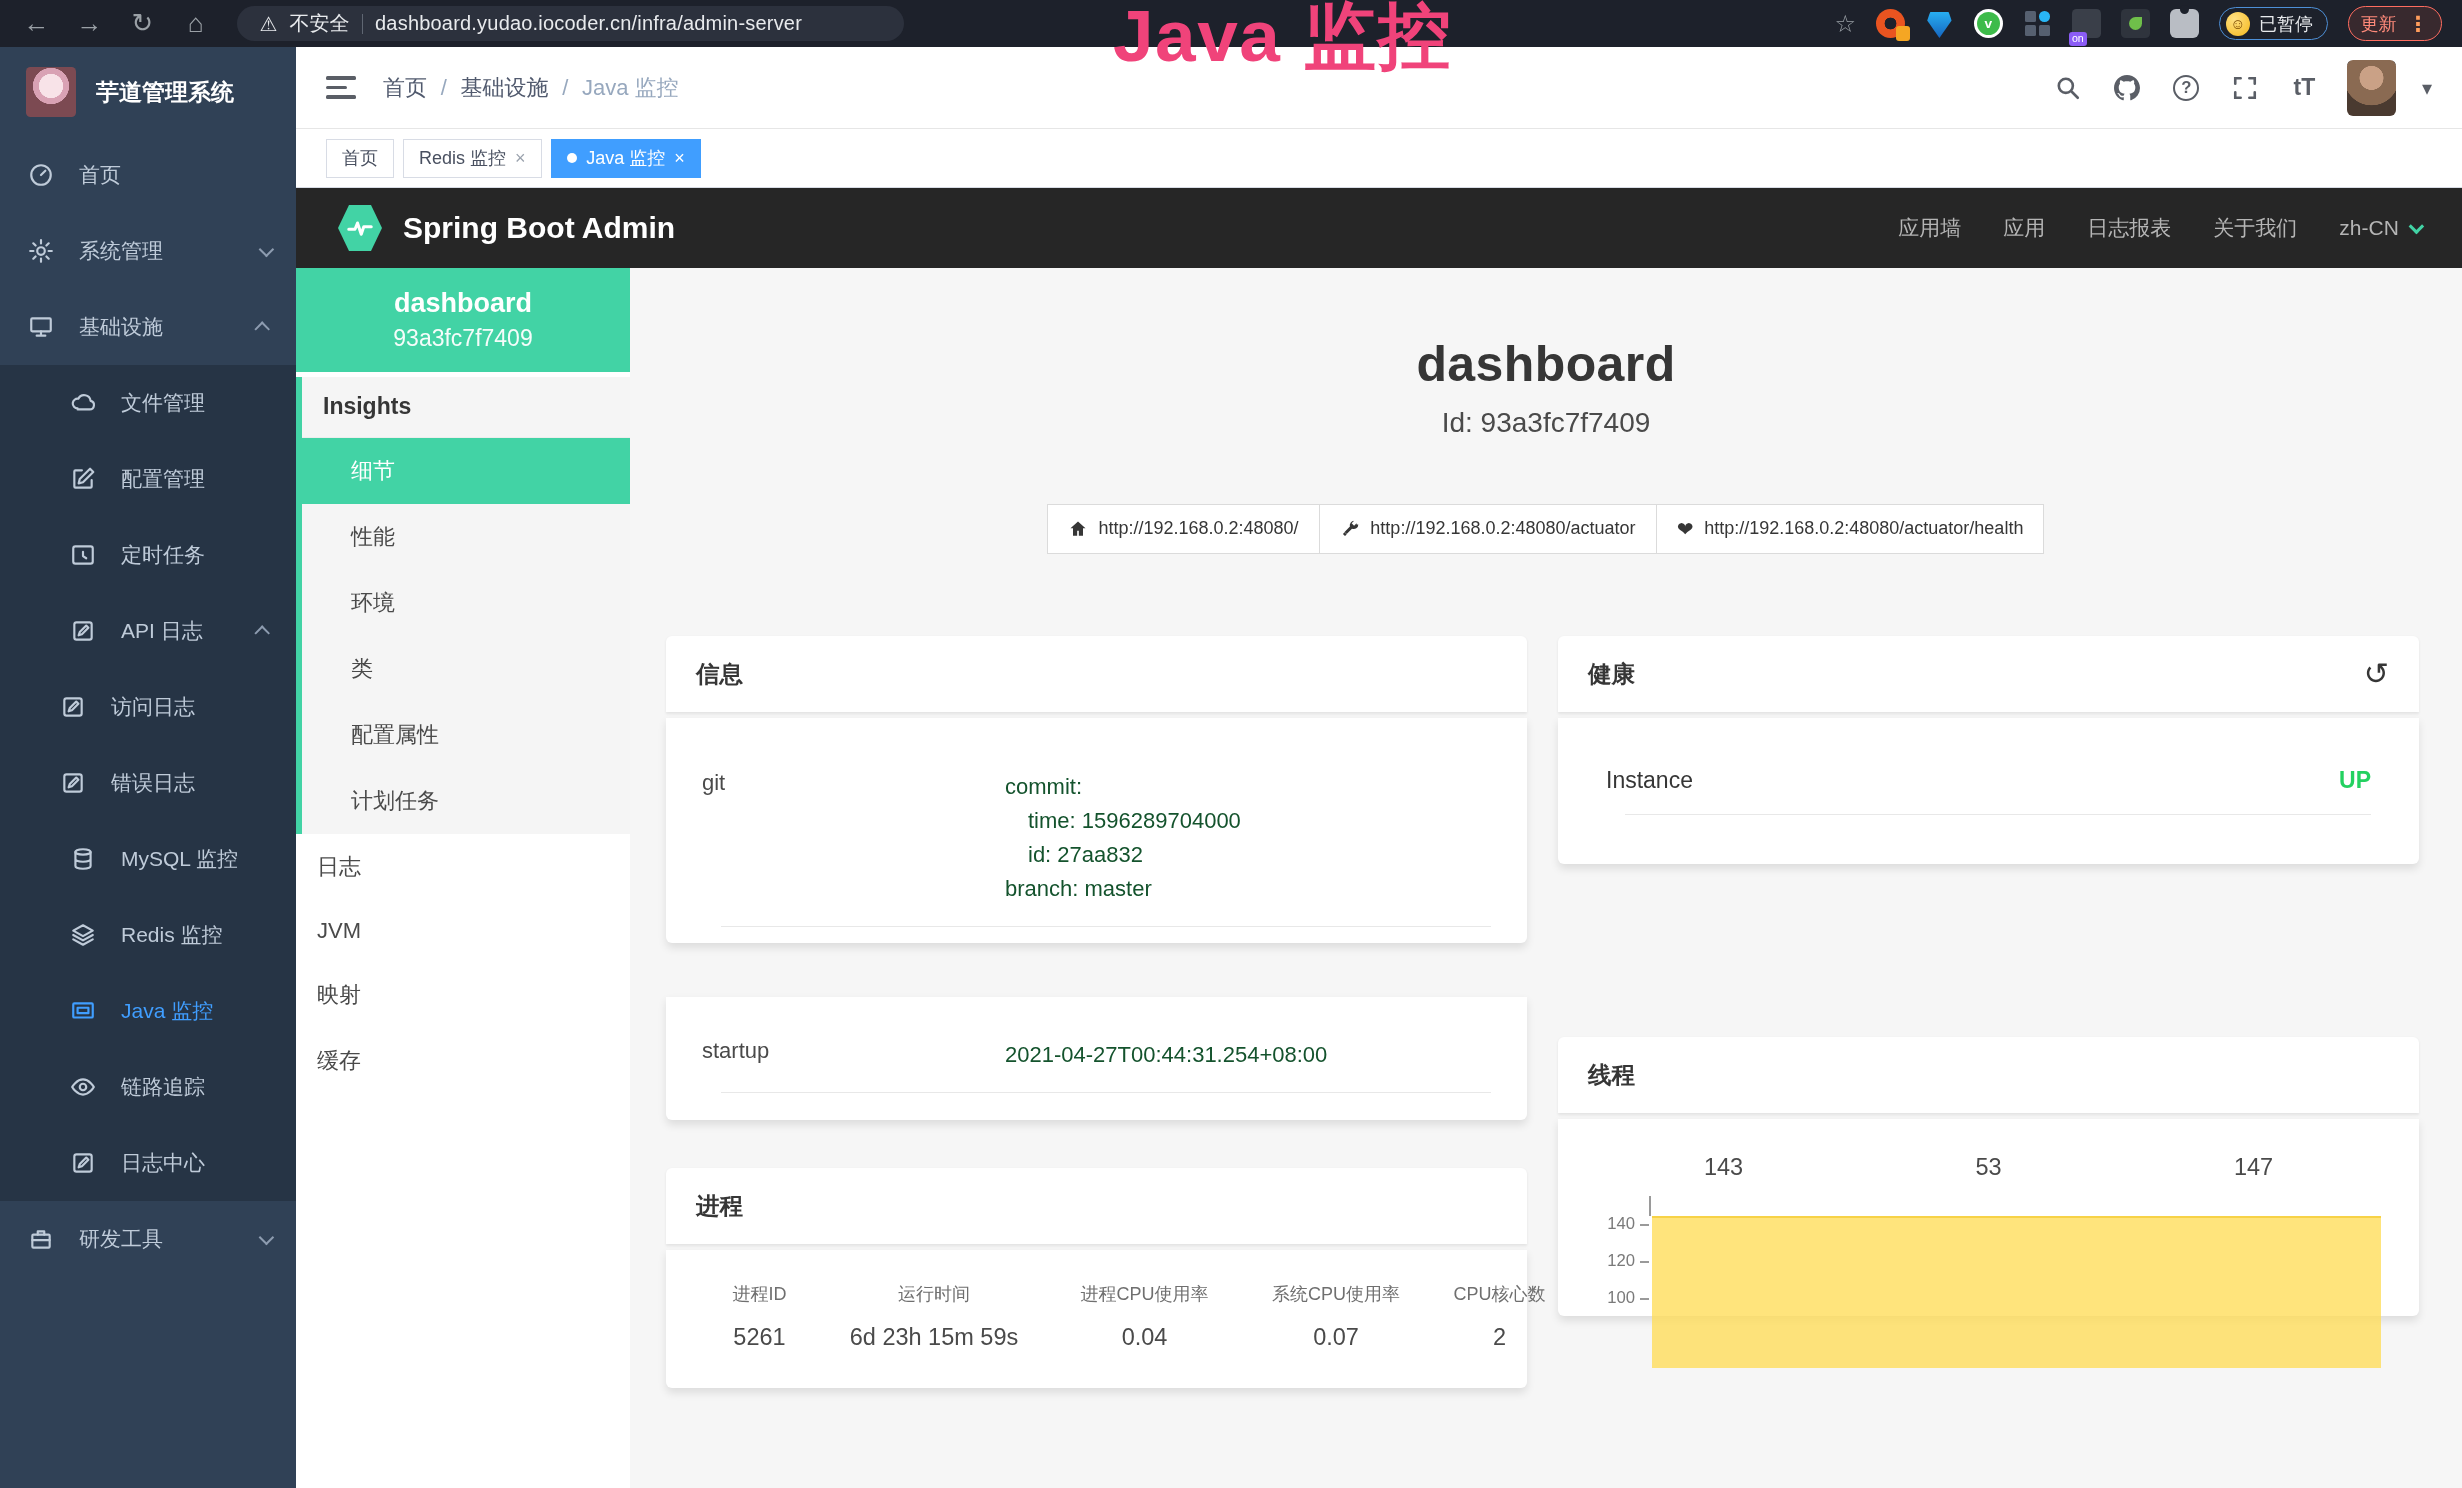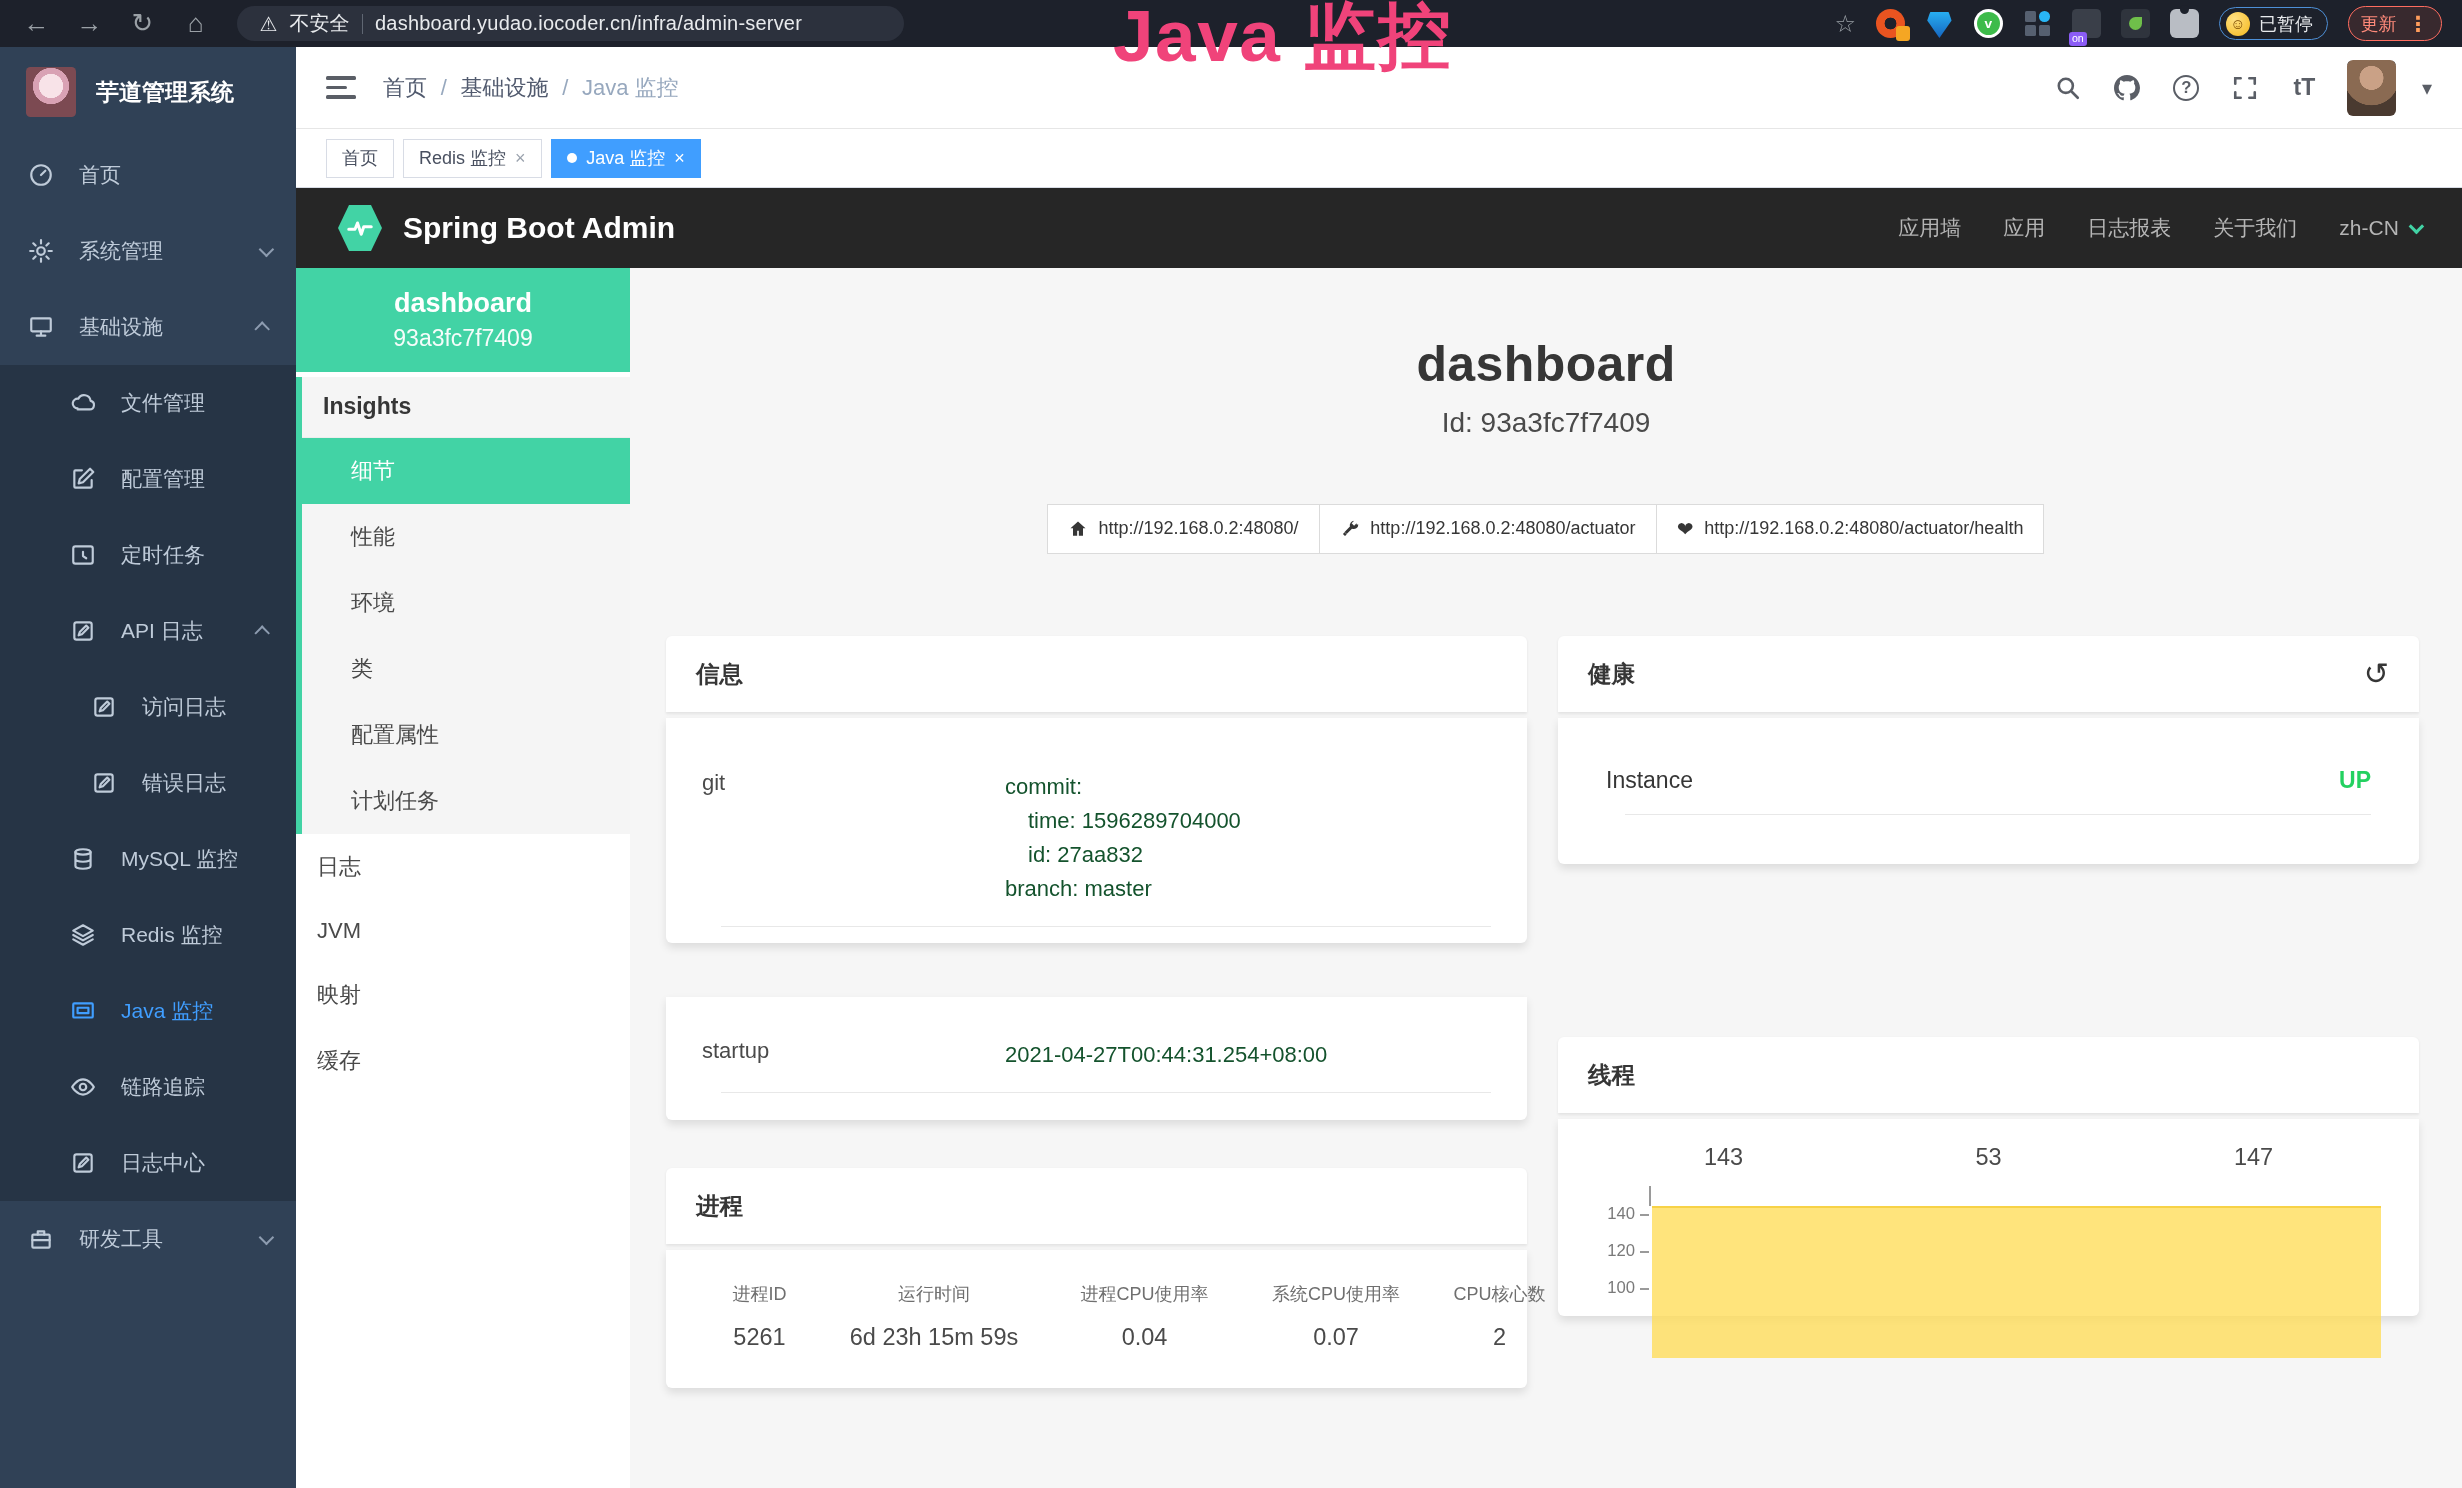--- a/index.html
+++ b/index.html
@@ -44,21 +44,21 @@
   .logo-img { width:50px; height:50px; border-radius:4.6px; background:
      radial-gradient(circle at 50% 38%, #f8e3e8 0 30%, #d9a2b4 31% 45%, #7c4a52 46% 100%); }
   .logo-title { color:#fff; font-size:23px; font-weight:bold; }
   .menu { font-size:21px; }
   .mi { display:flex; align-items:center; height:76px; padding:0 26px; cursor:pointer; }
   .mi .lab { flex:1; }
   .mi .ic { width:30px; height:30px; margin-right:23px; display:flex; align-items:center; justify-content:center; }
   .ic svg { width:26px; height:26px; stroke:#bfcbd9; fill:none; stroke-width:2; stroke-linecap:round; stroke-linejoin:round; }
   .submenu { background:#263445; }
   .submenu .mi { padding-left:68px; }
-  .submenu .mi.nested { padding-left:89px; }
+  .submenu .mi.nested { padding-left:58px; }
   .mi.active-blue .lab { color:#409eff; }
   .mi.active-blue svg { stroke:#409eff; }
   .chev { width:10.6px; height:10.6px; border-right:2.3px solid #8d9cb0; border-bottom:2.3px solid #8d9cb0; display:inline-block; }
   .chev.down { transform:rotate(45deg) translateY(-3px); }
   .chev.up { transform:rotate(-135deg) translateY(-3px); }
 
   .main { flex:1; display:flex; flex-direction:column; min-width:0; background:#fff; }
 
   
   .navbar { height:82px; display:flex; align-items:center; padding:0 30px; border-bottom:0.8px solid #e6e6e6; background:#fff; }
@@ -142,21 +142,21 @@
   .proc-grid { display:grid; grid-template-columns:121px 228px 193px 190px 137px; }
   .proc-h { font-size:18px; color:#757763; color:#6f6f6f; text-align:center; padding:6px 0; }
   .proc-v { font-size:23.5px; color:#4a4a4a; text-align:center; padding:12px 0 0; }
 
   .thr-body { padding:24px 33px 0; height:197px; }
   .legend { display:grid; grid-template-columns:1fr 1fr 1fr; justify-items:center; }
   .leg-item { display:flex; align-items:center; gap:6px; font-size:20px; color:#4a4a4a; }
   .sq { width:15px; height:15px; display:inline-block; }
   .sq.yellow { background:#ffdd57; }
   .sq.blue { background:#3298dc; }
-  .leg-vals { display:grid; grid-template-columns:1fr 1fr 1fr; justify-items:center; margin-top:1px; font-size:23.5px; color:#4a4a4a; }
+  .leg-vals { display:grid; grid-template-columns:1fr 1fr 1fr; justify-items:center; margin-top:11px; font-size:23.5px; color:#4a4a4a; }
   .chart { position:relative; height:99px; margin-top:20px; }
   .ytick { position:absolute; left:0; width:44px; text-align:right; font-size:16.7px; color:#7a7a7a; transform:translateY(-50%); }
   .ymark { position:absolute; left:49px; width:9px; border-top:2.3px solid #9a9a9a; }
   .yaxis-start { position:absolute; left:58px; top:-4.6px; height:20px; border-left:2.3px solid #9a9a9a; }
   .area { position:absolute; left:61px; right:4.6px; top:15px; height:152px; background:rgba(255,221,87,.78); border-top:2.3px solid #f7d247; }
 
   
   .annotation { position:absolute; left:1113px; top:-12px; font-size:73px; font-weight:600; color:#f0437a; z-index:50; letter-spacing:1.5px; }
 </style>
 </head>

